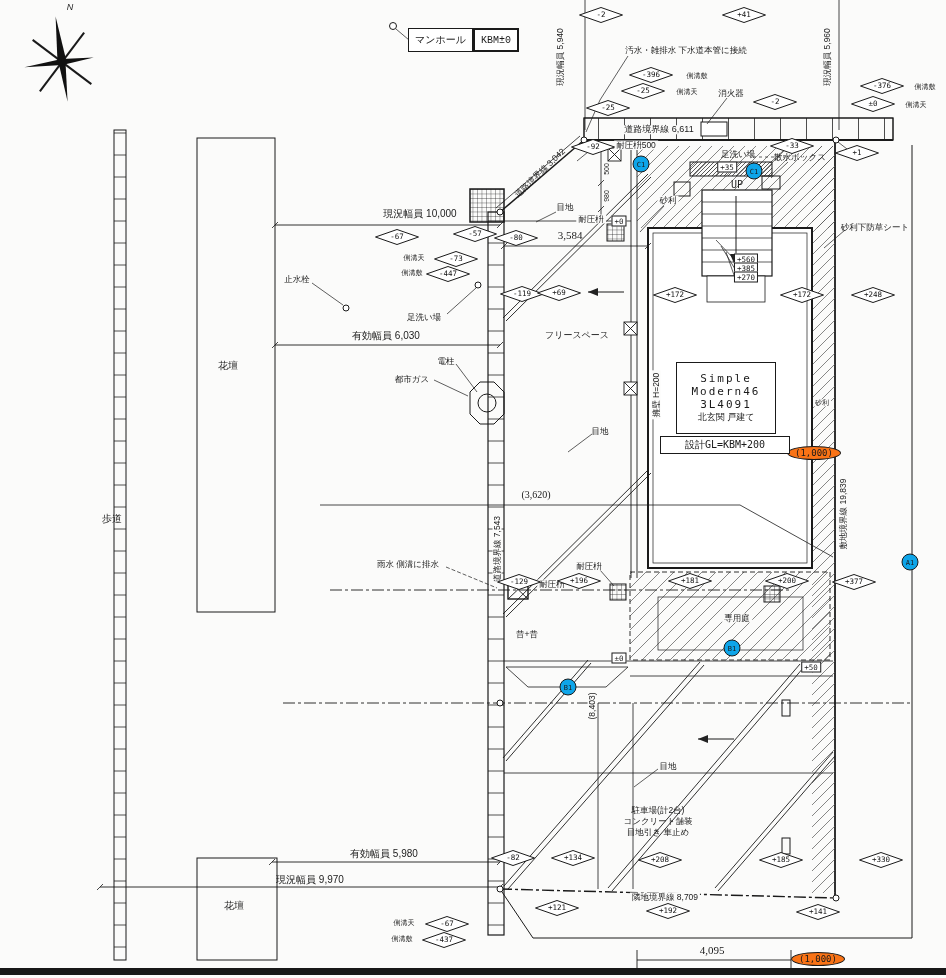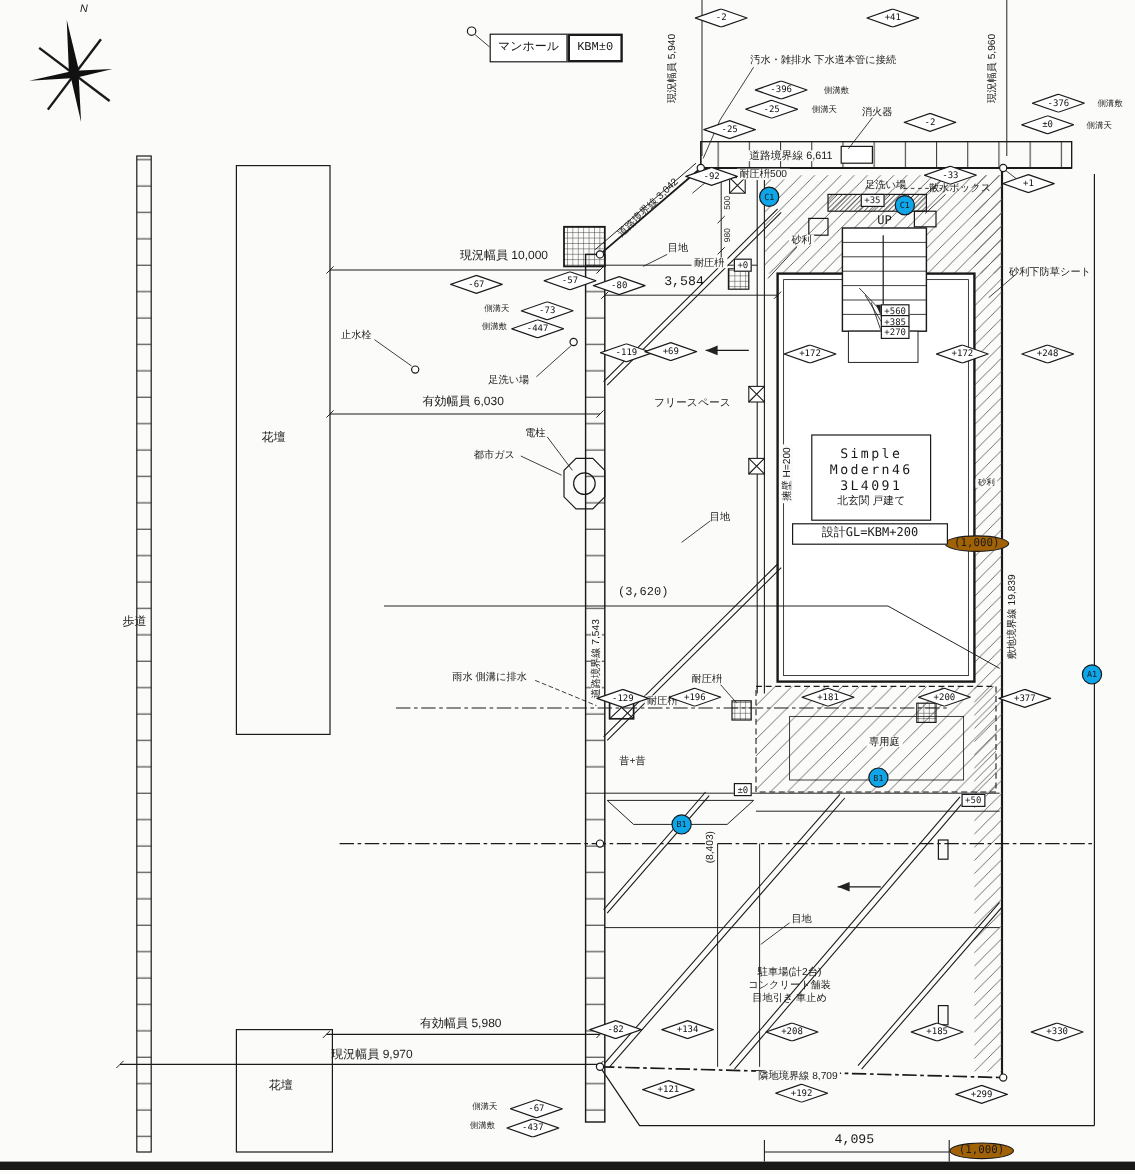--- a/index.html
+++ b/index.html
@@ -2,31 +2,31 @@
 <html><head>
 <meta charset="utf-8">
 <style>
   html,body{margin:0;padding:0;}
   body{width:946px;height:978px;position:relative;background:#fbfbfa;overflow:hidden;
        font-family:"Liberation Sans",sans-serif;color:#1a1a1a;}
   #plan{position:absolute;left:0;top:0;}
   .lbl{position:absolute;transform:translate(-50%,-50%);font-size:10px;white-space:nowrap;color:#1a1a1a;line-height:1.05;}
   .sm{font-size:8.5px;}
   .tiny{font-size:7px;}
-  .num{font-family:Liberation Mono, monospace;font-size:11px;}
+  .num{font-family:Liberation Serif, serif;font-size:11px;}
   .vert{transform:translate(-50%,-50%) rotate(-90deg);}
   .diag{transform:translate(-50%,-50%) rotate(-44deg);}
   .wbg{background:#fbfbfa;padding:0 2px;}
   .bx{position:absolute;transform:translate(-50%,-50%);border:1px solid #1a1a1a;background:#fff;
       font:7.5px "DejaVu Sans Mono",monospace;padding:0 2px;line-height:9px;white-space:nowrap;}
   .circ{position:absolute;width:15px;height:15px;transform:translate(-50%,-50%);border:1px solid #1a1a1a;
       border-radius:50%;background:#0ea5e9;font:7px "DejaVu Sans Mono",monospace;
       display:flex;align-items:center;justify-content:center;}
   .oval{position:absolute;transform:translate(-50%,-50%);border:1px solid #1a1a1a;border-radius:50%;
-      background:#a16207;font:9px "DejaVu Sans Mono",monospace;padding:1px 7px;white-space:nowrap;}
+      background:#f97316;font:9px "DejaVu Sans Mono",monospace;padding:1px 7px;white-space:nowrap;}
   .dm{position:absolute;width:44px;height:16px;transform:translate(-50%,-50%);}
   .dm svg{position:absolute;left:0;top:0;}
   .dm span{position:absolute;inset:0;text-align:center;font:7.5px "DejaVu Sans Mono",monospace;line-height:16px;color:#111;}
   .bldg{position:absolute;left:676px;top:362px;width:98px;height:70px;border:1.5px solid #1a1a1a;background:#fff;
       display:flex;flex-direction:column;justify-content:center;align-items:center;
       font:11px "DejaVu Sans Mono",monospace;letter-spacing:2px;}
   .bldg .jp{font-size:9px;letter-spacing:0;font-family:"Liberation Sans",sans-serif;}
   .glbox{position:absolute;left:660px;top:436px;width:128px;height:16px;border:1.5px solid #1a1a1a;background:#fff;
       text-align:center;font:10px "DejaVu Sans Mono",monospace;line-height:16px;}
   .mh{position:absolute;left:408px;top:28px;display:flex;height:24px;background:#fff;}
@@ -477,21 +477,21 @@
 <div class="dm" style="left:668px;top:911px">
     <svg width="44" height="16">
       <polygon points="22,0.5 43.5,8 22,15.5 0.5,8" fill="#fff" stroke="#1a1a1a"></polygon>
     </svg>
     <span>+192</span>
   </div>
 <div class="dm" style="left:818px;top:912px">
     <svg width="44" height="16">
       <polygon points="22,0.5 43.5,8 22,15.5 0.5,8" fill="#fff" stroke="#1a1a1a"></polygon>
     </svg>
-    <span>+299</span>
+    <span>+141</span>
   </div>
 <div class="dm" style="left:447px;top:924px">
     <svg width="44" height="16">
       <polygon points="22,0.5 43.5,8 22,15.5 0.5,8" fill="#fff" stroke="#1a1a1a"></polygon>
     </svg>
     <span>-67</span>
   </div>
 <div class="dm" style="left:444px;top:940px">
     <svg width="44" height="16">
       <polygon points="22,0.5 43.5,8 22,15.5 0.5,8" fill="#fff" stroke="#1a1a1a"></polygon>

